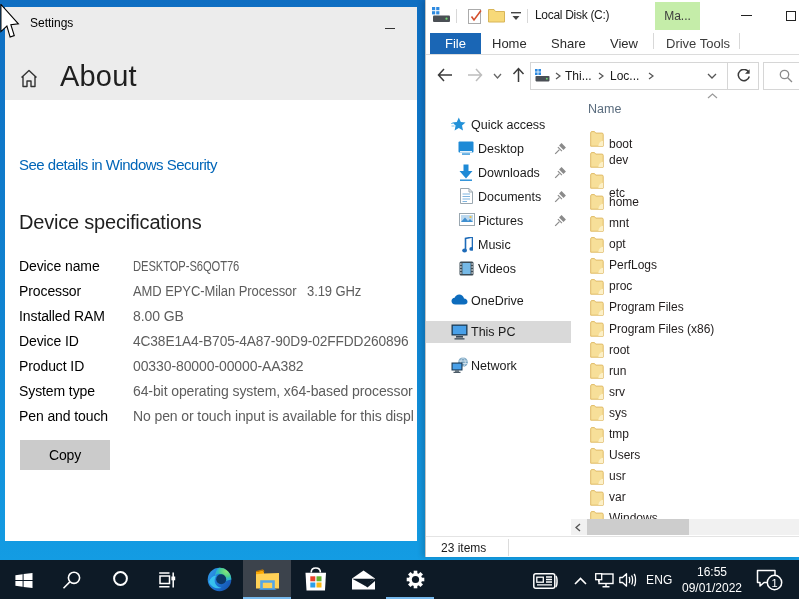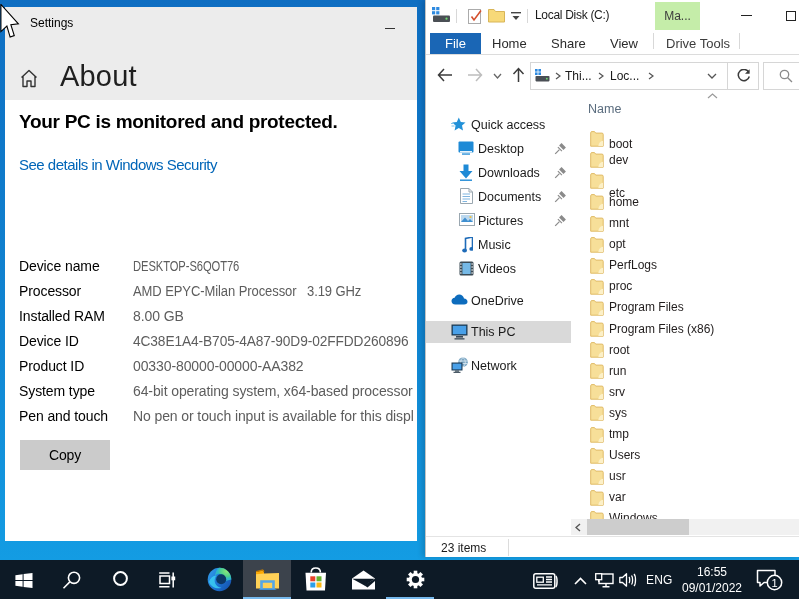--- a/index.html
+++ b/index.html
@@ -44,22 +44,22 @@
 <body>
 
 <div class="abs" id="settings">
  <div class="abs" id="set-head"></div>
  <div class="abs" id="set-title">Settings</div>
  <div class="abs" id="set-min"></div>
  <svg class="abs" style="left:14px;top:61px" width="20" height="21" viewBox="0 0 20 21">
    <path d="M2.5 9.5 L10 2.5 L17.5 9.5 M4 8.5 L4 18.5 L8 18.5 L8 13 L12 13 L12 18.5 L16 18.5 L16 8.5" fill="none" stroke="#333" stroke-width="1.4" stroke-linejoin="round"></path>
  </svg>
  <div class="abs" id="set-about">About</div>
- <div class="abs sh1">Your PC is monitored and protected.</div>
  <div class="abs slink">See details in Windows Security</div>
+ <div class="abs sh2">Device specifications</div>
  <div class="abs srow" style="top:251px">
       <b>Device name</b>
       <span style="transform:scaleX(0.80)">DESKTOP-S6QOT76</span>
     </div>
  <div class="abs srow" style="top:276px">
       <b>Processor</b>
       <span style="transform:scaleX(0.93)">AMD EPYC-Milan Processor&nbsp;&nbsp;&nbsp;3.19 GHz</span>
     </div>
  <div class="abs srow" style="top:301px">
       <b>Installed RAM</b>

